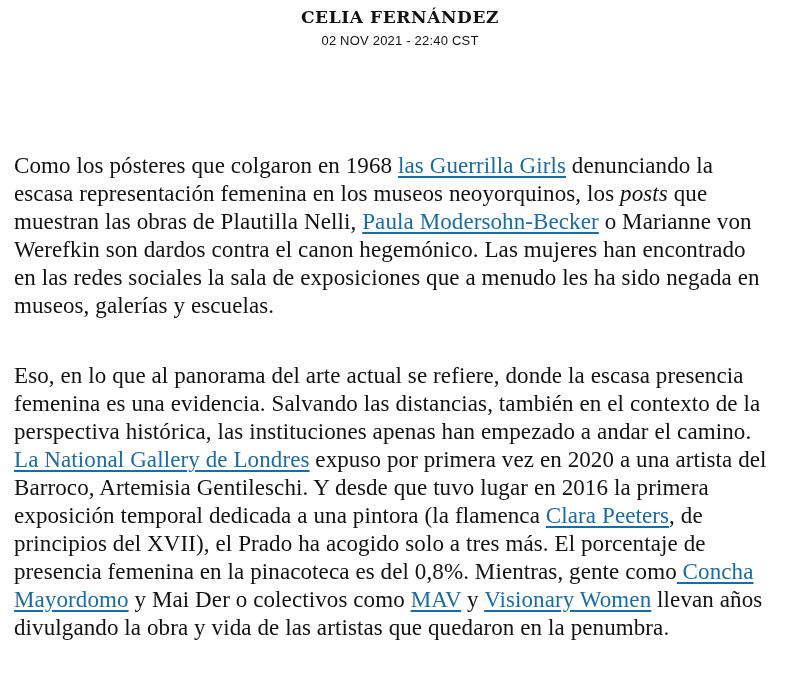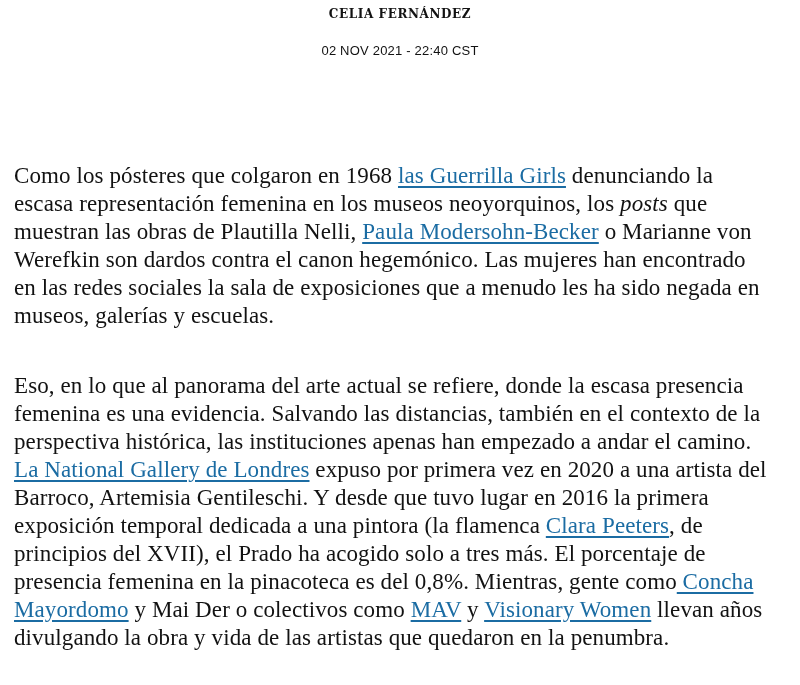--- a/index.html
+++ b/index.html
@@ -14,26 +14,26 @@
     font-family: "Liberation Serif", serif;
     color: var(--text-color, #121212);
   }
   .article-header {
     padding-top: 7px;
     text-align: center;
   }
   .byline {
     font-family: "DejaVu Serif", serif;
     font-weight: bold;
-    font-size: 12px;
+    font-size: 17px;
     letter-spacing: 0.6px;
     color: var(--text-color, #121212);
   }
   .publish-date {
-    margin-top: 22px;
+    margin-top: 6px;
     font-family: "Liberation Sans", sans-serif;
     font-size: 13px;
     letter-spacing: 0.2px;
     color: var(--text-color, #121212);
   }
   .article-body {
     margin: 104px 28px 0 14px;
     font-size: 23px;
     line-height: 28px;
     letter-spacing: 0.1px;

